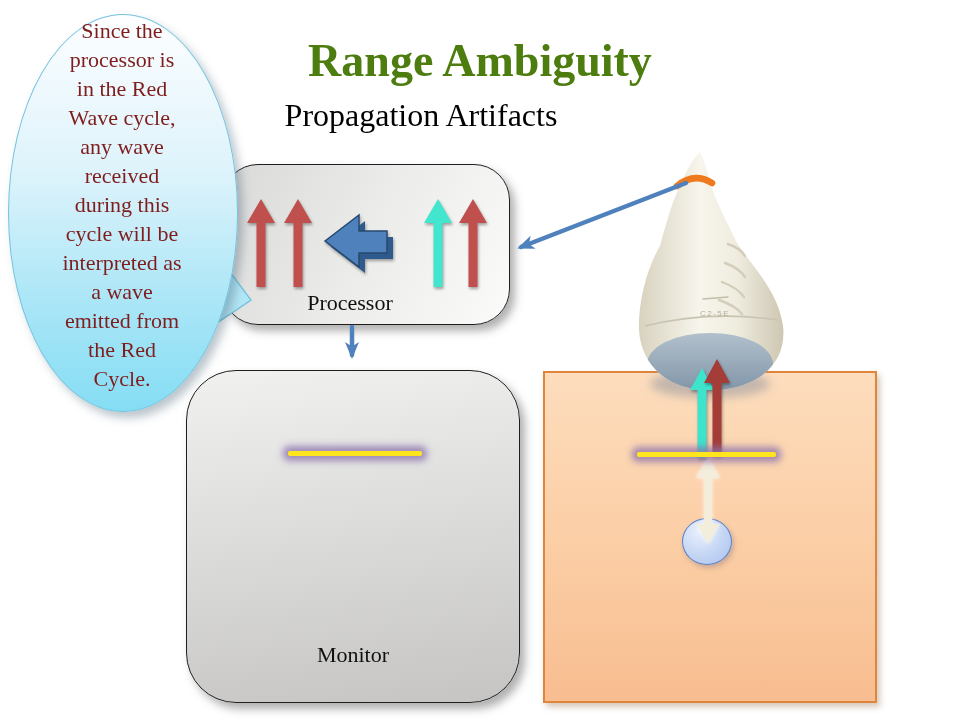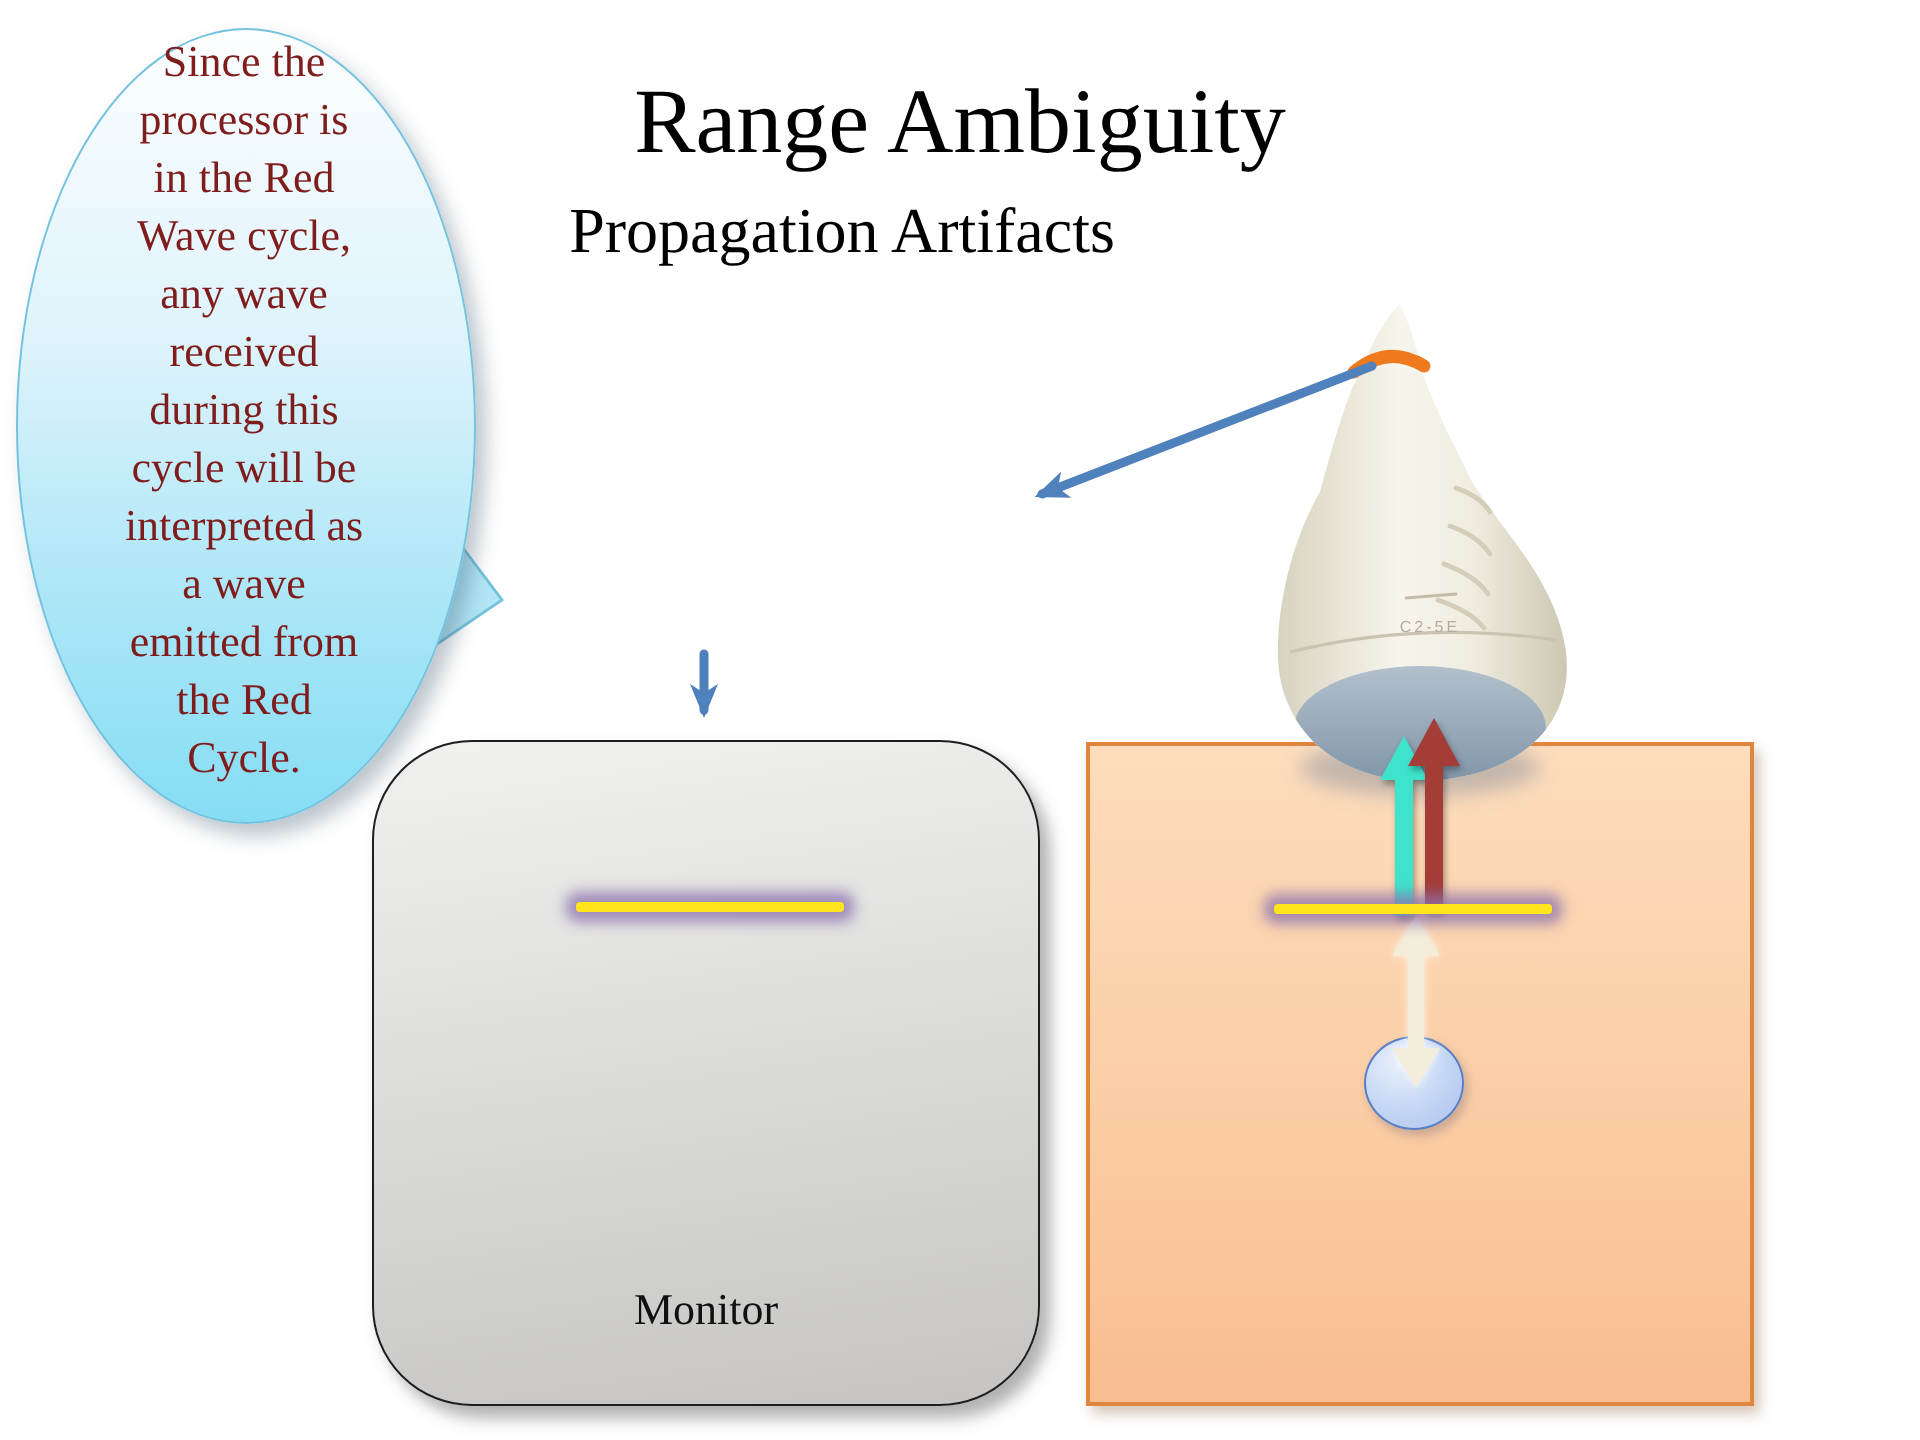--- a/index.html
+++ b/index.html
@@ -2,21 +2,21 @@
 <html><head>
 <meta charset="utf-8">
 <style>
   html,body{margin:0;padding:0;background:#ffffff;}
   #slide{position:relative;width:960px;height:720px;background:#ffffff;overflow:hidden;
          font-family:"Liberation Serif",serif;}
   .abs{position:absolute;}
 
   
   #title{left:0;top:36px;width:960px;text-align:center;font-size:46px;line-height:1.1;
-         color:#000000;font-weight:400;}
+         color:#4d7c0f;font-weight:700;}
   #subtitle{left:0;top:98px;width:842px;text-align:center;font-size:32px;line-height:1.1;
          color:#000;font-weight:400;}
 
   
   #callout-tail{left:180px;top:225px;width:95px;height:140px;z-index:6;overflow:visible;}
   #callout{left:8px;top:14px;width:228px;height:396px;border-radius:50%;z-index:7;
            background:linear-gradient(180deg,#fdfeff 0%,#ddf3fb 40%,#abe6f7 72%,#85ddf4 100%);
            border:1.6px solid #74c2de;
            box-shadow:5px 6px 10px rgba(60,90,110,.35);}
   #callout-text{left:10px;top:16px;width:224px;z-index:8;text-align:center;
@@ -63,20 +63,39 @@
 </head>
 <body>
 
 <div id="slide">
 
   <div class="abs" id="title">Range Ambiguity</div>
   <div class="abs" id="subtitle">Propagation Artifacts</div>
 
   <div class="abs" id="tissue"></div>
 
+  <div class="abs gray-box" id="processor-box">
+    <svg class="arrow-svg shadowed" style="left:23px;top:34px" width="30" height="88" viewBox="0 0 30 88">
+      <path d="M15,0 L29,24 L19.5,24 L19.5,88 L10.5,88 L10.5,24 L1,24 Z" fill="#c0504d"></path>
+    </svg>
+    <svg class="arrow-svg shadowed" style="left:60px;top:34px" width="30" height="88" viewBox="0 0 30 88">
+      <path d="M15,0 L29,24 L19.5,24 L19.5,88 L10.5,88 L10.5,24 L1,24 Z" fill="#c0504d"></path>
+    </svg>
+    <svg class="arrow-svg shadowed" style="left:100px;top:41px" width="74" height="70" viewBox="0 0 74 70">
+      <path d="M8,41 L42,15 L42,31 L70,31 L70,53 L42,53 L42,67 Z" fill="#2f5a8c"></path>
+      <path d="M2,35 L36,9 L36,25 L64,25 L64,47 L36,47 L36,61 Z" stroke-width="1.5" stroke="#27496e" fill="#4f81bd"></path>
+    </svg>
+    <svg class="arrow-svg shadowed" style="left:200px;top:34px" width="30" height="88" viewBox="0 0 30 88">
+      <path d="M15,0 L29,24 L19.5,24 L19.5,88 L10.5,88 L10.5,24 L1,24 Z" fill="#42e5ce"></path>
+    </svg>
+    <svg class="arrow-svg shadowed" style="left:235px;top:34px" width="30" height="88" viewBox="0 0 30 88">
+      <path d="M15,0 L29,24 L19.5,24 L19.5,88 L10.5,88 L10.5,24 L1,24 Z" fill="#c0504d"></path>
+    </svg>
+    <div class="box-label" id="processor-label">Processor</div>
+  </div>
 
   <div class="abs gray-box" id="monitor-box">
     <div class="box-label" id="monitor-label">Monitor</div>
   </div>
   <div class="abs echo-line" id="monitor-echo-line"></div>
 
   <svg class="abs" id="transducer" viewBox="0 0 180 250">
     <defs>
       <linearGradient id="probeBody" x1="0" y1="0" x2="1" y2="0">
         <stop offset="0" stop-color="#d8d2bf"></stop>

